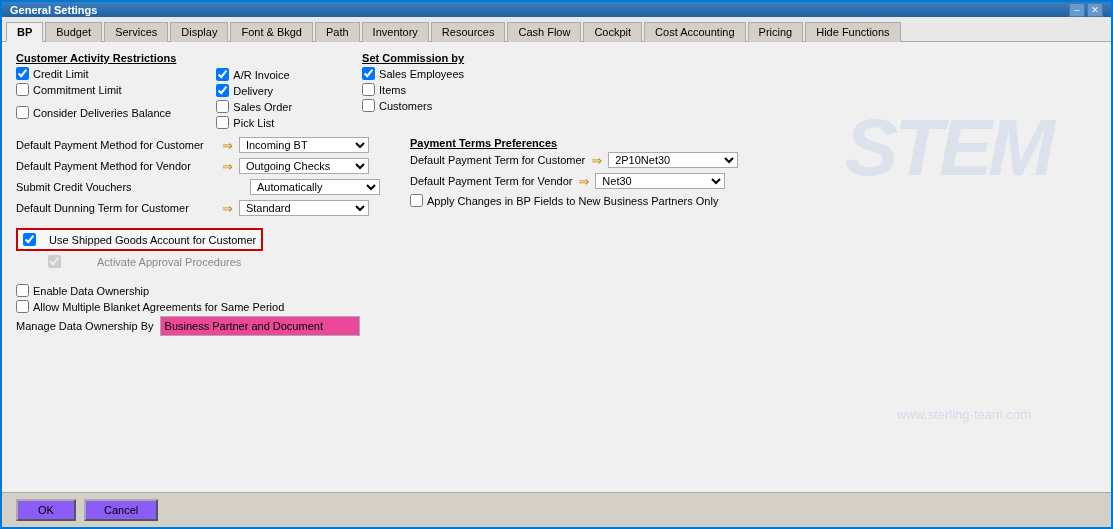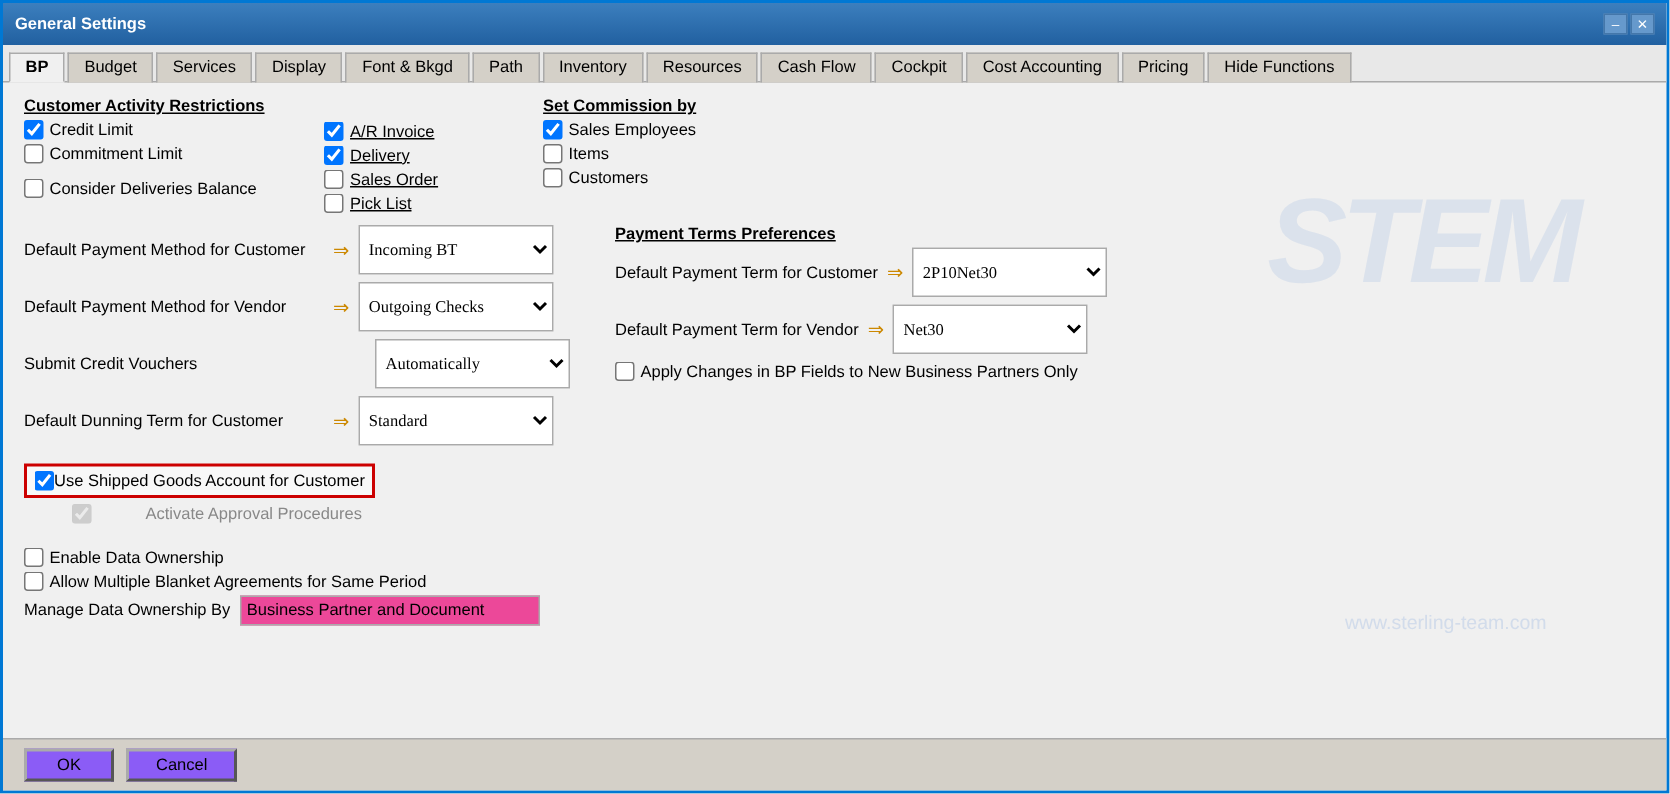--- a/index.html
+++ b/index.html
@@ -16,21 +16,21 @@
       overflow: hidden;
     }
 
     .title-bar {
       background: linear-gradient(to bottom, #3c7fbe, #2160a0);
       color: white;
       padding: 4px 8px;
       display: flex;
       justify-content: space-between;
       align-items: center;
-      height: 28px;
+      height: 15px;
       flex-shrink: 0;
     }
 
     .title-bar-title { font-size: 11px; font-weight: bold; }
     .title-bar-controls { display: flex; gap: 2px; }
     .title-bar-btn {
       background: #6699cc;
       color: white;
       border: 1px solid #4477aa;
       width: 16px;
@@ -111,34 +111,33 @@
       align-items: center;
       gap: 6px;
       margin-bottom: 2px;
       font-size: 11px;
     }
     .form-row .label { min-width: 200px; }
     .arrow { color: #cc8800; font-size: 13px; }
 
     select {
       font-size: 11px;
-      height: 33px;
+      height: 16px;
       border: 1px solid #aaa;
       background: white;
       padding: 0 2px;
       min-width: 130px;
-      font-family: Liberation Serif, serif;
     }
 
     .highlighted-section {
       border: 2px solid #cc0000;
       padding: 3px 5px;
       display: inline-flex;
       align-items: center;
-      gap: 0;
+      gap: 13px;
       background: #f8f8f8;
     }
 
     .bottom-bar {
       background: #d4d0c8;
       border-top: 1px solid #aaa;
       padding: 6px 14px;
       display: flex;
       gap: 8px;
       flex-shrink: 0;
@@ -214,21 +213,21 @@
             <input type="checkbox" style="">
             <label>Commitment Limit</label>
           </div>
           <div style="height:4px;"></div>
           <div class="checkbox-item">
             <input type="checkbox" style="">
             <label>Consider Deliveries Balance</label>
           </div>
         </div>
 
-        <div class="col" style="margin-top:16px;text-decoration:underline;">
+        <div class="col" style="margin-top:16px;">
           <div class="checkbox-item">
             <input type="checkbox" checked="" style="">
             <label>A/R Invoice</label>
           </div>
           <div class="checkbox-item">
             <input type="checkbox" checked="" style="">
             <label>Delivery</label>
           </div>
           <div class="checkbox-item">
             <input type="checkbox" style="">

